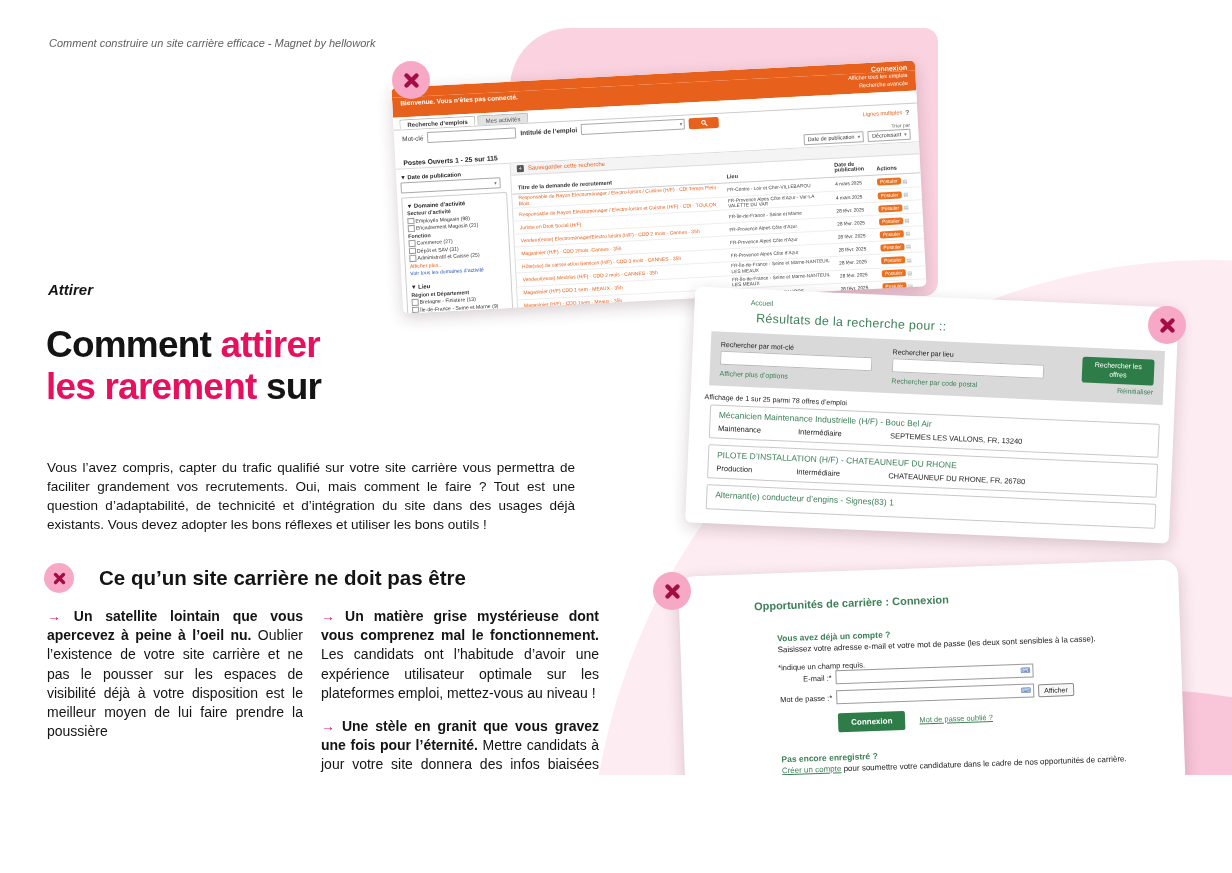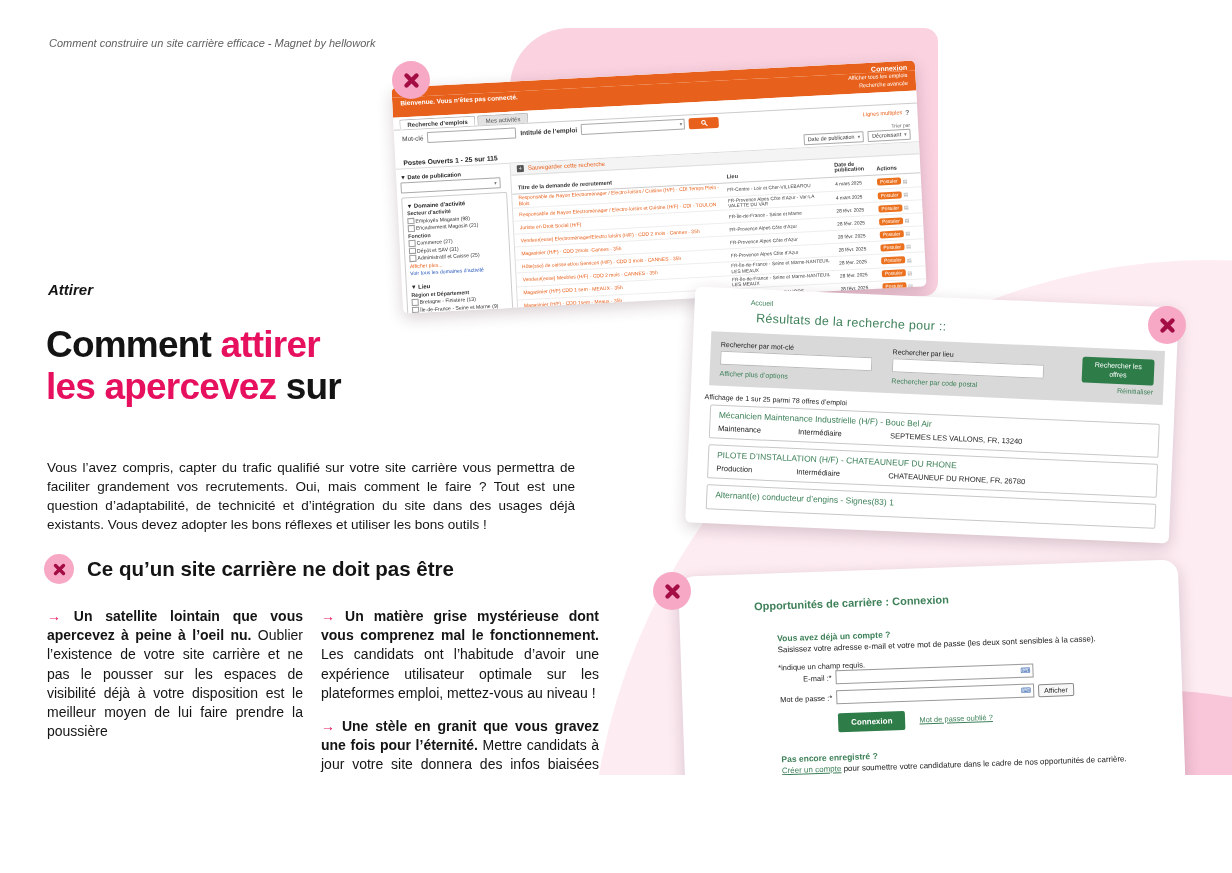--- a/index.html
+++ b/index.html
@@ -15,21 +15,21 @@
 
   
   .txt{position:absolute;z-index:3;color:#141414;}
   #note{left:49px;top:37px;font-size:11px;font-style:italic;color:#5f5f5f;}
   #kicker{left:48px;top:281px;font-size:15px;font-weight:bold;font-style:italic;}
   #headline{left:46px;top:306px;width:430px;font-size:37px;line-height:42px;font-weight:bold;letter-spacing:-0.8px;margin-top:18px;}
   #headline .pink{color:#e6105f;}
   #lede{left:47px;top:459px;width:528px;font-size:13.5px;line-height:1.4;text-align:justify;}
   #dont-head{left:44px;top:554px;display:flex;align-items:center;gap:13px;}
   #dont-head .circle-x{width:30px;height:30px;border-radius:50%;background:#f6a8c5;display:flex;align-items:center;justify-content:center;}
-  #dont-head h2{margin:0;font-size:20.5px;font-weight:bold;color:#141414;}
+  #dont-head h2{margin:12px;font-size:20.5px;font-weight:bold;color:#141414;}
   #dont-cols{left:47px;top:607px;width:552px;display:flex;gap:18px;}
   .dcol{text-align:justify;font-size:14px;line-height:1.37;color:#141414;}
   .dcol.c1{width:256px;}
   .dcol.c2{width:278px;}
   .dont-item{margin:0 0 14px 0;}
   .dont-item .arrow{color:#e6105f;font-weight:bold;}
   .dont-item b{font-weight:bold;}
 
   
   .badge{position:absolute;width:38px;height:38px;border-radius:50%;background:#f6a8c5;
@@ -138,21 +138,21 @@
 <body>
 
 <div id="canvas">
 
   <div class="blob" id="blob-light"></div>
   <div class="blob" id="circle-bottom"></div>
   <div id="band-top"></div>
 
   <div class="txt" id="note">Comment construire un site carrière efficace - Magnet by hellowork</div>
   <div class="txt" id="kicker">Attirer</div>
-  <div class="txt" id="headline"><span>Comment </span><span class="pink">attirer</span><br><span class="pink">les apercevez</span><span> sur</span><br></div>
+  <div class="txt" id="headline"><span>Comment </span><span class="pink">attirer</span><br><span class="pink">les rarement</span><span> sur</span><br></div>
   <div class="txt" id="lede">Vous l’avez compris, capter du trafic qualifié sur votre site carrière vous permettra de faciliter grandement vos recrutements. Oui, mais comment le faire ? Tout est une question d’adaptabilité, de technicité et d’intégration du site dans des usages déjà existants. Vous devez adopter les bons réflexes et utiliser les bons outils !</div>
 
   <div class="txt" id="dont-head">
     <span class="circle-x">
       <svg width="15" height="15" viewBox="0 0 15 15">
           <path d="M3.5 3.5 L11.5 11.5 M11.5 3.5 L3.5 11.5" stroke="#a30d43" stroke-width="3.4" stroke-linecap="round"></path>
         </svg>
     </span>
     <h2>Ce qu’un site carrière ne doit pas être</h2>
   </div>

